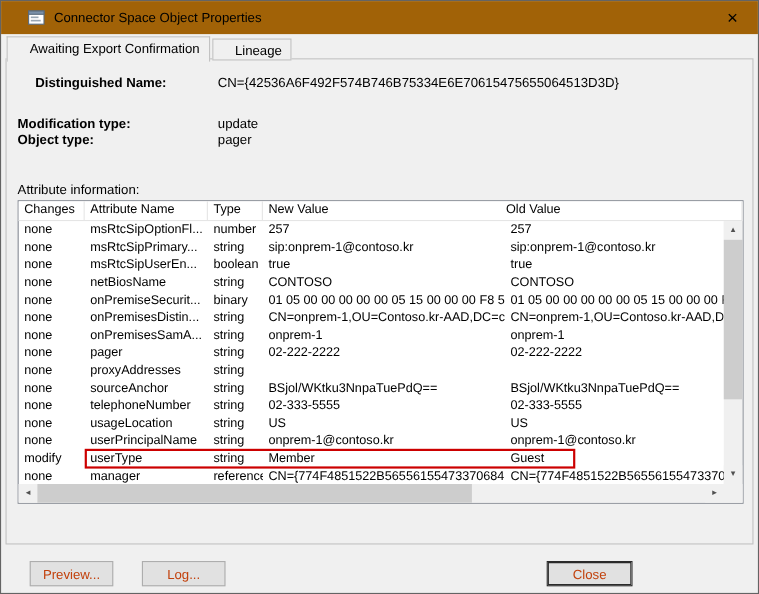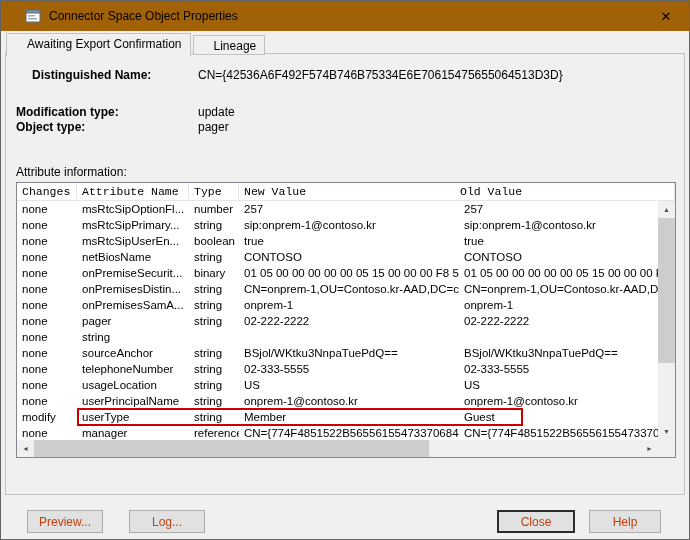--- a/index.html
+++ b/index.html
@@ -49,21 +49,21 @@
   
   .table {
     position: absolute; left: 10px; top: 128px; width: 660px; height: 276px;
     background: #fff; border: 1px solid #828790;
     display: flex; flex-direction: column;
     font-size: 11.5px;
   }
   .thead { display: flex; height: 18px; background: #ffffff; flex: 0 0 auto; border-bottom: 1px solid #e5e5e5; }
   .hcell {
     padding: 2px 0 0 5px; border-right: 1px solid #e5e5e5;
-    white-space: nowrap; overflow: hidden; color: #000; font-family: Liberation Mono, monospace;
+    white-space: nowrap; overflow: hidden; color: #000;
   }
   .tmain { flex: 1; display: flex; overflow: hidden; }
   .tbody { flex: 1; overflow: hidden; position: relative; }
   .trow { display: flex; height: 16px; line-height: 16px; position: relative; }
   .tcell { padding: 0 0 0 5px; white-space: nowrap; overflow: hidden; }
   .c-changes { width: 60px; flex: 0 0 auto; }
   .c-name    { width: 112px; flex: 0 0 auto; }
   .c-type    { width: 50px; flex: 0 0 auto; }
   .c-old     { width: 220px; flex: 0 0 auto; }
   .c-new     { flex: 1; }
@@ -196,20 +196,21 @@
             </div>
             <div class="trow">
               <div class="tcell c-changes">none</div>
               <div class="tcell c-name">pager</div>
               <div class="tcell c-type">string</div>
               <div class="tcell c-old">02-222-2222</div>
               <div class="tcell c-new">02-222-2222</div>
             </div>
             <div class="trow">
               <div class="tcell c-changes">none</div>
+              <div class="tcell c-name">proxyAddresses</div>
               <div class="tcell c-type">string</div>
               <div class="tcell c-old"></div>
               <div class="tcell c-new"></div>
             </div>
             <div class="trow">
               <div class="tcell c-changes">none</div>
               <div class="tcell c-name">sourceAnchor</div>
               <div class="tcell c-type">string</div>
               <div class="tcell c-old">BSjol/WKtku3NnpaTuePdQ==</div>
               <div class="tcell c-new">BSjol/WKtku3NnpaTuePdQ==</div>
@@ -268,15 +269,14 @@
           <div class="sb-btn">►</div>
         </div>
         <div class="corner"></div>
       </div>
     </div>
   </div>
 
   <button class="btn" id="btn-preview">Preview...</button>
   <button class="btn" id="btn-log">Log...</button>
   <button class="btn default-focus" id="btn-close">Close</button>
-  <button class="btn" id="btn-help">Help</button>
 
 </div>
 
 </body></html>

